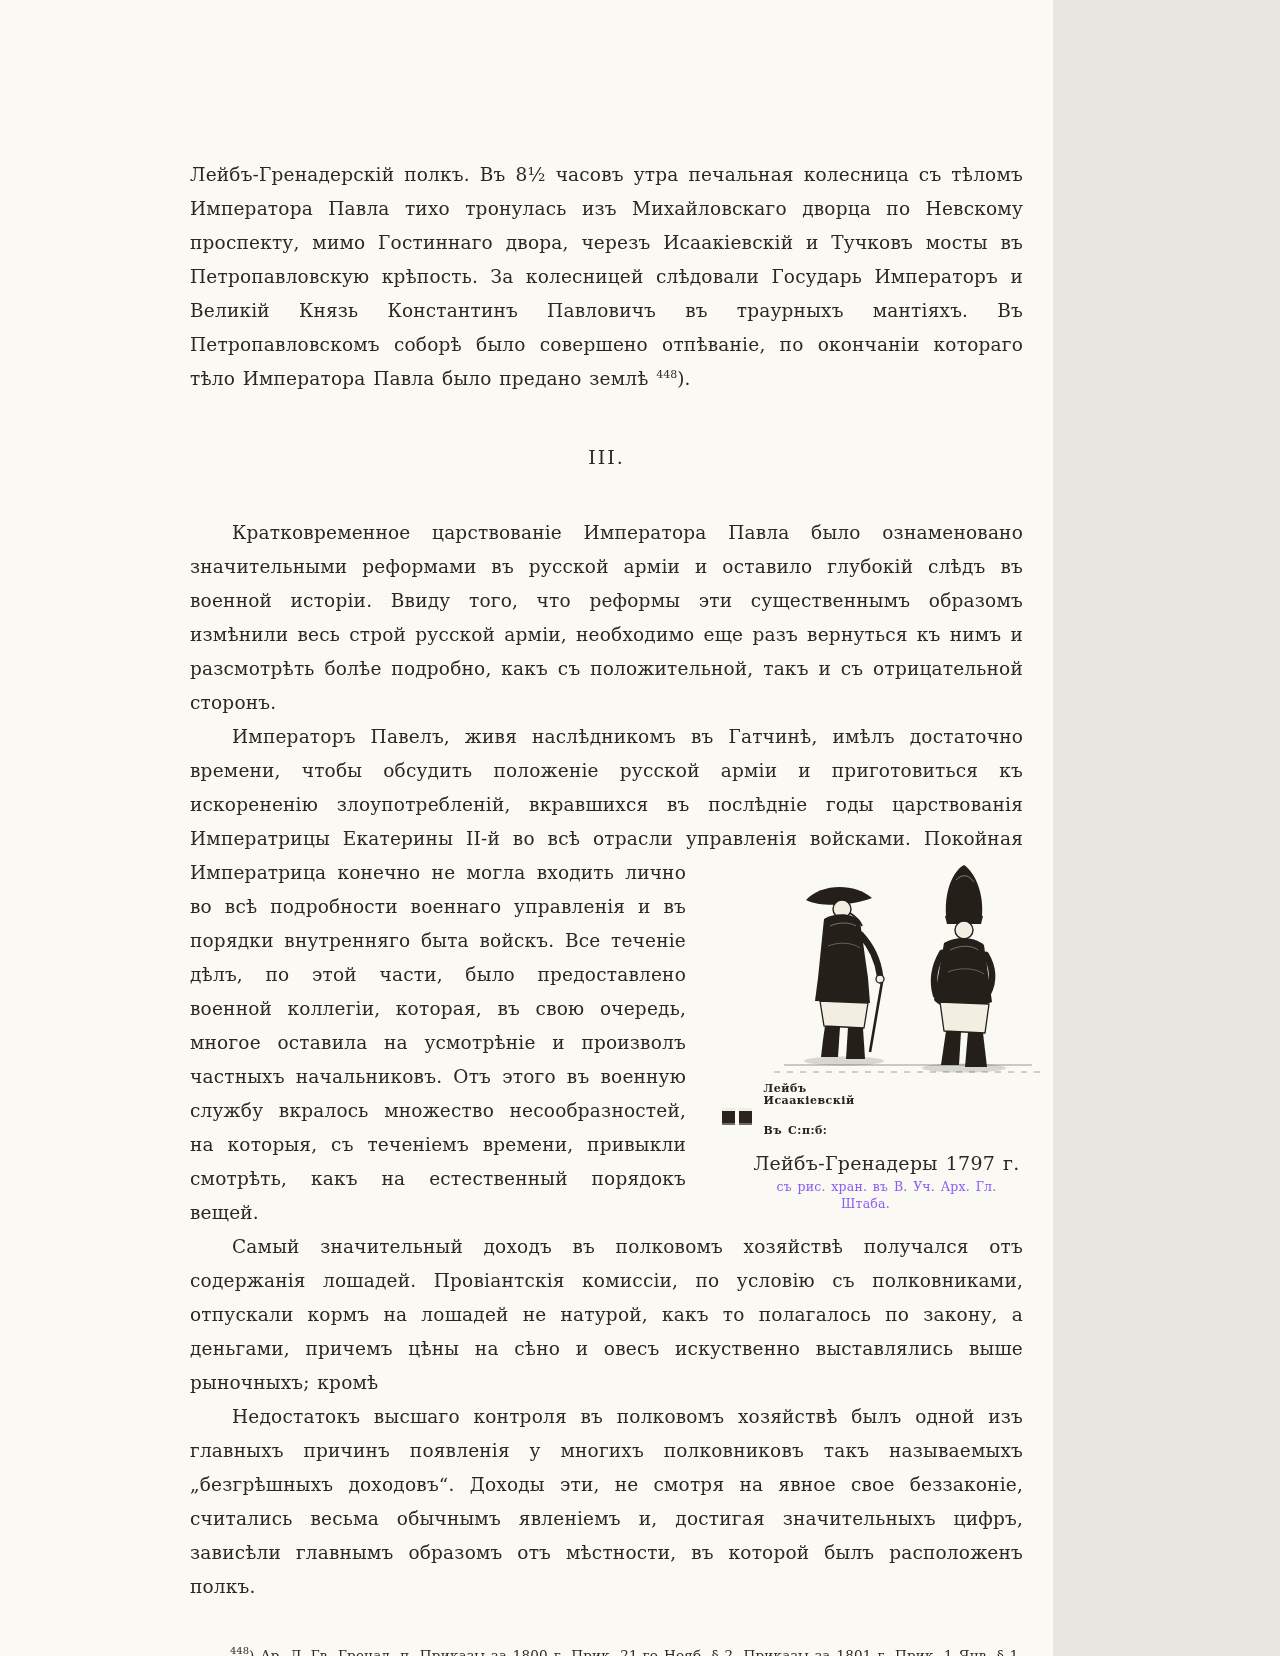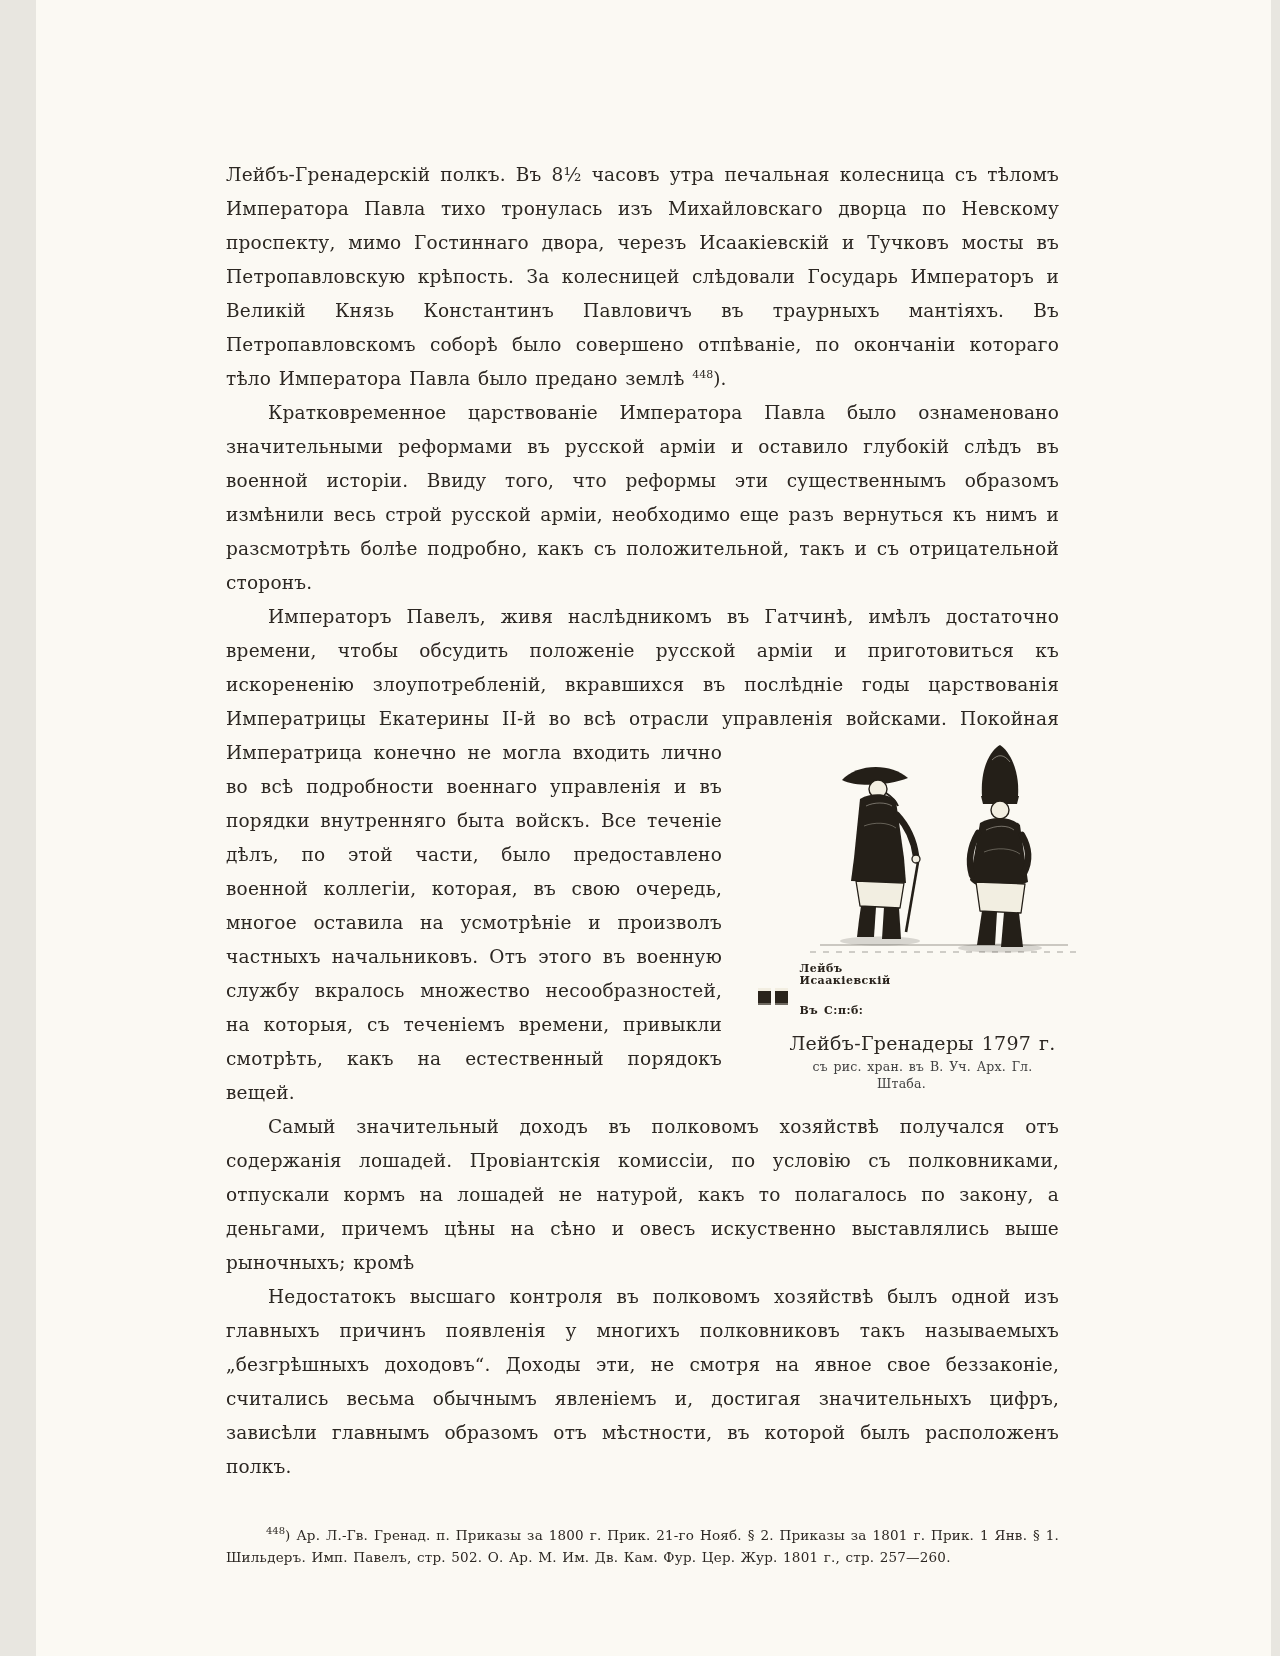--- a/index.html
+++ b/index.html
@@ -3,26 +3,25 @@
 <meta charset="utf-8">
 <style>
   html, body { margin: 0; padding: 0; }
   body {
     width: 1280px; height: 1656px;
     background: #e8e6e0;
     font-family: "DejaVu Serif", "Liberation Serif", serif;
   }
   .page {
     position: relative;
-    width: 1235px; height: 1656px;
+    width: 1053px; height: 1656px;
     background: #fbf9f3;
     color: #2c2722;
     overflow: hidden;
     box-sizing: border-box;
-    margin-left: 36px;
   }
   .text-block {
     margin-left: 190px;
     width: 833px;
     padding-top: 158px;
     font-size: 18.5px;
     line-height: 34px;
     text-align: justify;
     letter-spacing: 0.2px;
     word-spacing: 1.5px;
@@ -84,21 +83,21 @@
     margin-top: 16px;
     color: #2c2722;
     letter-spacing: 0.3px;
   }
   .figcap2 {
     display: block;
     text-align: center;
     font-size: 12.5px;
     line-height: 17px;
     margin-top: 5px;
-    color: #404040;
+    color: #8b5cf6;
     letter-spacing: 0.2px;
   }
   .footnote {
     clear: both;
     margin-top: 36px;
     font-size: 13.5px;
     line-height: 22px;
     text-indent: 40px;
     text-align: justify;
     word-spacing: 1px;
@@ -106,20 +105,21 @@
   .footnote sup { font-size: 10px; letter-spacing: 0; }
 </style>
 </head>
 <body>
 
 <div class="page">
   <div class="text-block">
 
     <p><span>Лейбъ-Гренадерскій полкъ. Въ 8½ часовъ утра печальная колесница съ тѣломъ Императора Павла тихо тронулась изъ Михайловскаго дворца по Невскому проспекту, мимо Гостиннаго двора, черезъ Исаакіевскій и Тучковъ мосты въ Петропавловскую крѣпость. За колесницей слѣдовали Государь Императоръ и Великій Князь Константинъ Павловичъ въ траурныхъ мантіяхъ. Въ Петропавловскомъ соборѣ было совершено отпѣваніе, по окончаніи котораго тѣло Императора Павла было предано землѣ </span><sup class="fn-ref">448</sup><span>).</span></p>
 
+    <h3 class="section-heading">III.</h3>
 
     <p class="indent">Кратковременное царствованіе Императора Павла было ознаменовано значительными реформами въ русской арміи и оставило глубокій слѣдъ въ военной исторіи. Ввиду того, что реформы эти существеннымъ образомъ измѣнили весь строй русской арміи, необходимо еще разъ вернуться къ нимъ и разсмотрѣть болѣе подробно, какъ съ положительной, такъ и съ отрицательной сторонъ.</p>
 
     <p class="indent"><span>Императоръ Павелъ, живя наслѣдникомъ въ Гатчинѣ, имѣлъ достаточно времени, чтобы обсудить положеніе русской арміи и приготовиться къ искорененію злоупотребленій, вкравшихся въ послѣдніе годы царствованія Императрицы Екатерины II-й во всѣ отрасли управленія войсками. Покойная Императрица </span><span class="figfloat">
           <span class="engraving-box"><svg width="300" height="218" viewBox="0 0 300 218" xmlns="http://www.w3.org/2000/svg" role="img">
 
         <ellipse cx="86" cy="201" rx="40" ry="4.5" fill="#241f18" opacity="0.16"></ellipse>
         <ellipse cx="206" cy="208" rx="42" ry="4.5" fill="#241f18" opacity="0.16"></ellipse>
         <path d="M26 205 H274" stroke="#241f18" stroke-width="1" opacity="0.45" fill="none"></path>
         <path d="M16 212 H284" stroke="#241f18" stroke-width="1" opacity="0.4" stroke-dasharray="6 7" fill="none"></path>

